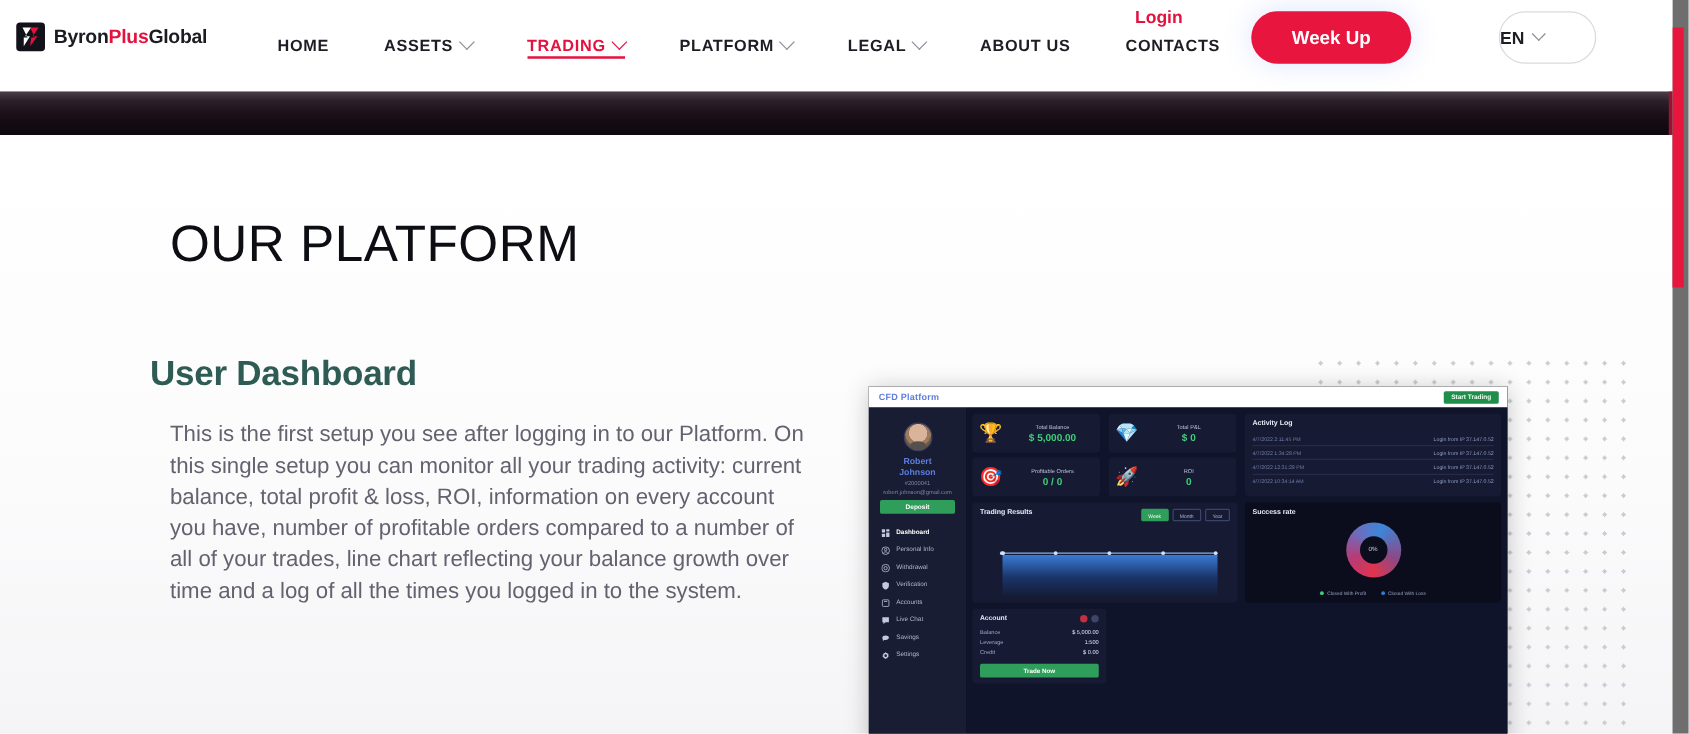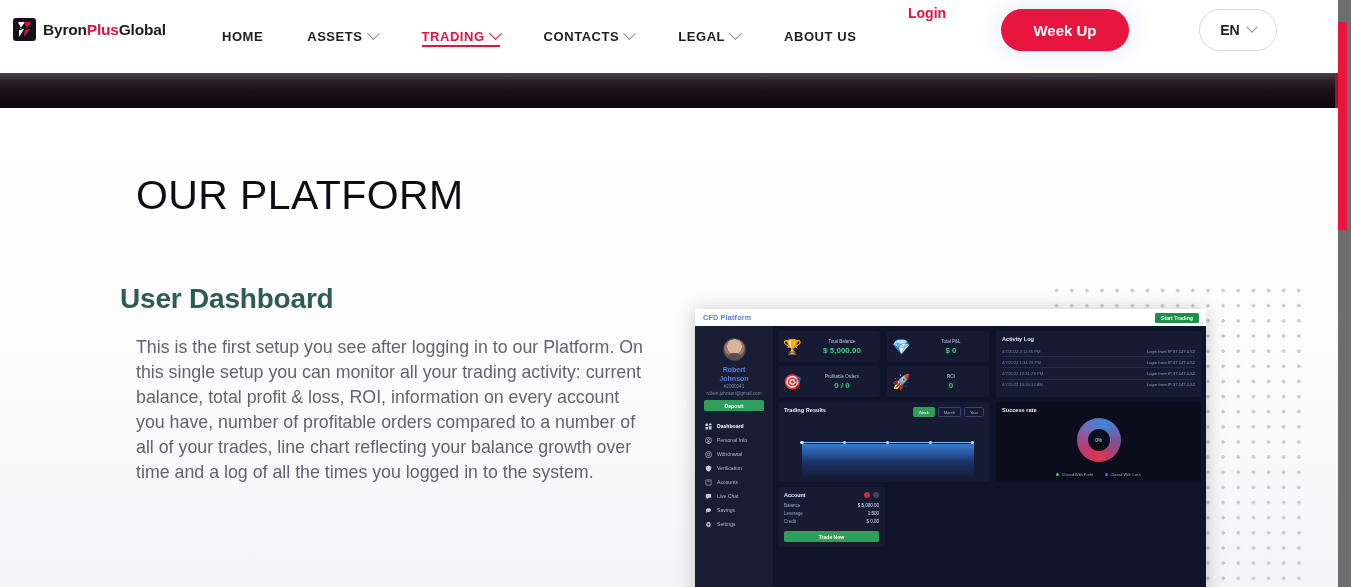--- a/index.html
+++ b/index.html
@@ -131,21 +131,21 @@
     box-shadow: 0 0 22px rgba(150,170,255,0.30);
   }
   #lang-select {
     position: absolute;
     left: 1199px; top: 9px;
     width: 78px; height: 42px;
     border: 1px solid #d9d9e0;
     border-radius: 21px;
     display: flex;
     align-items: center;
-    justify-content: center;
+    justify-content: flex-start;
     gap: 8px;
     cursor: pointer;
     background: #fff;
   }
   #lang-select .lang-label {
     font-size: 14px;
     font-weight: bold;
     color: #1d1d24;
   }
   #lang-select .caret { width: 8px; height: 8px; border-width: 1.5px; }
@@ -498,29 +498,32 @@
         <div class="nav-item">
           <span>ASSETS</span>
           <span class="caret"></span>
         </div>
         <div class="nav-item active">
           <span>TRADING</span>
           <span class="caret"></span>
           <span class="nav-underline"></span>
         </div>
         <div class="nav-item">
-          <span>CONTACTS</span>
+          <span>PLATFORM</span>
           <span class="caret"></span>
         </div>
         <div class="nav-item">
           <span>LEGAL</span>
           <span class="caret"></span>
         </div>
         <div class="nav-item">
           <span>ABOUT US</span>
+        </div>
+        <div class="nav-item">
+          <span>CONTACTS</span>
         </div>
       </div>
 
       <div id="login-link">Login</div>
       <button id="signup-btn">Week Up</button>
 
       <div id="lang-select">
         <span class="lang-label">EN</span>
         <span class="caret"></span>
       </div>

